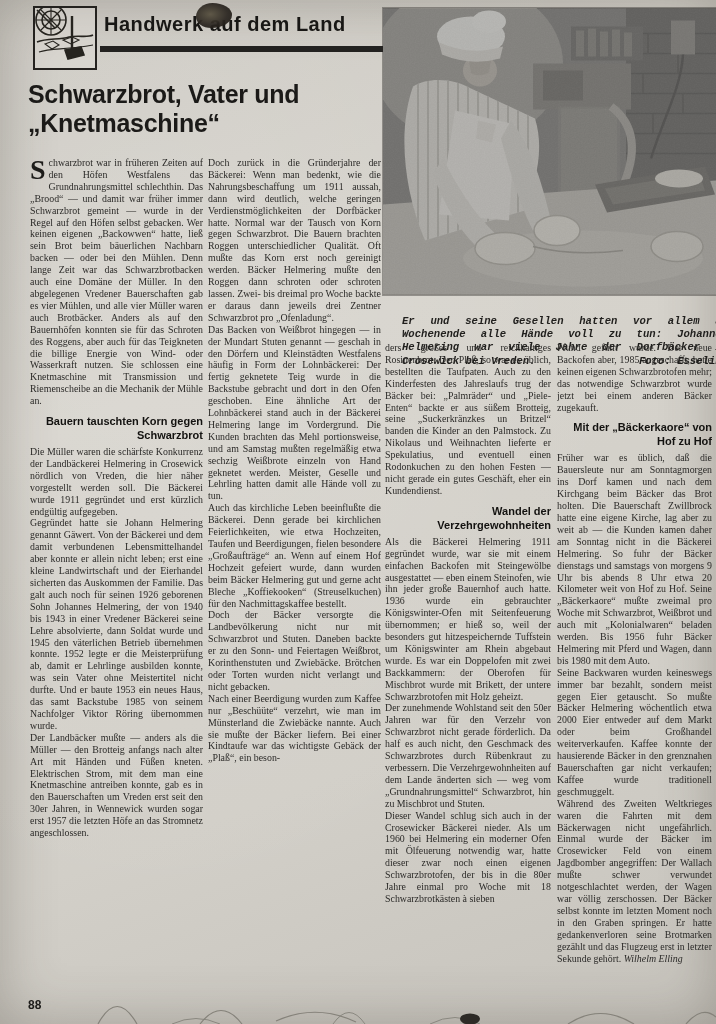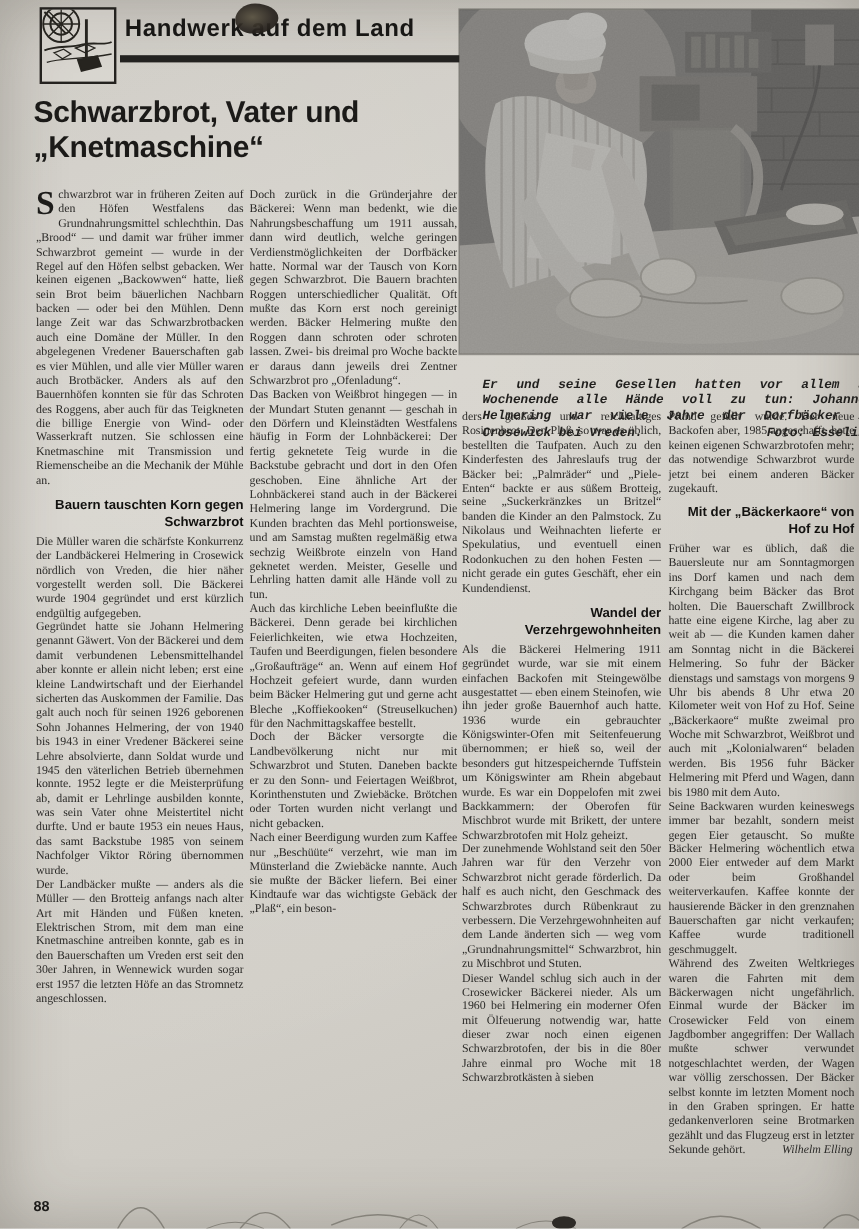--- a/index.html
+++ b/index.html
@@ -45,21 +45,21 @@
     overflow:hidden; }
   .col p { margin:0; hyphens:auto; -webkit-hyphens:auto; }
   .col-1 { left:30px;  top:157px; width:173px; height:812px; }
   .col-2 { left:208px; top:157px; width:173px; height:850px; }
   .col-3 { left:385px; top:342px; width:166px; height:666px; }
   .col-4 { left:557px; top:342px; width:155px; height:672px; }
   .subhead { font-family:"Liberation Sans", sans-serif; font-weight:bold;
     font-size:11px; line-height:14px; text-align:right; margin:7px 0 4px; color:#131210; }
   .dropcap { float:left; font-weight:bold; font-size:28px; line-height:23px;
     padding:1px 3px 0 0; color:#1d1c1a; }
-  .author { font-style:italic; white-space:nowrap;margin-left:28px; }
+  .author { font-style:italic; white-space:nowrap; }
 
   .page-num { position:absolute; left:28px; top:998px;
     font-family:"Liberation Sans", sans-serif; font-weight:bold; font-size:12px; color:#1d1c1a;text-align:right; }
 
   .bottom-sketch { position:absolute; left:0; top:975px; width:716px; height:49px; }
 </style>
 </head>
 <body>
 
 <div class="page">
@@ -154,21 +154,21 @@
   </div>
 
   <p class="caption">
     <span>Er und seine Gesellen hatten vor allem am Wochenende alle Hände voll zu tun: Johannes Helmering war viele Jahre der Dorfbäcker in Crosewick bei Vreden.</span>
     <span class="credit">Foto: Esseling</span>
   </p>
 
   <div class="col col-1">
     <p><span class="dropcap">S</span><span>chwarzbrot war in früheren Zeiten auf den Höfen Westfalens das Grundnahrungsmittel schlechthin. Das „Brood“ — und damit war früher immer Schwarzbrot gemeint — wurde in der Regel auf den Höfen selbst gebacken. Wer keinen eigenen „Backowwen“ hatte, ließ sein Brot beim bäuerlichen Nachbarn backen — oder bei den Mühlen. Denn lange Zeit war das Schwarzbrotbacken auch eine Domäne der Müller. In den abgelegenen Vredener Bauerschaften gab es vier Mühlen, und alle vier Müller waren auch Brotbäcker. Anders als auf den Bauernhöfen konnten sie für das Schroten des Roggens, aber auch für das Teigkneten die billige Energie von Wind- oder Wasserkraft nutzen. Sie schlossen eine Knetmaschine mit Transmission und Riemenscheibe an die Mechanik der Mühle an.</span></p>
     <div class="subhead">Bauern tauschten Korn gegen Schwarzbrot</div>
-    <p>Die Müller waren die schärfste Konkurrenz der Landbäckerei Helmering in Crosewick nördlich von Vreden, die hier näher vorgestellt werden soll. Die Bäckerei wurde 1904 gegründet und erst kürzlich endgültig aufgegeben.</p>
+    <p>Die Müller waren die schärfste Konkurrenz der Landbäckerei Helmering in Crosewick nördlich von Vreden, die hier näher vorgestellt werden soll. Die Bäckerei wurde 1911 gegründet und erst kürzlich endgültig aufgegeben.</p>
     <p>Gegründet hatte sie Johann Helmering genannt Gäwert. Von der Bäckerei und dem damit verbundenen Lebensmittelhandel aber konnte er allein nicht leben; erst eine kleine Landwirtschaft und der Eierhandel sicherten das Auskommen der Familie. Das galt auch noch für seinen 1926 geborenen Sohn Johannes Helmering, der von 1940 bis 1943 in einer Vredener Bäckerei seine Lehre absolvierte, dann Soldat wurde und 1945 den väterlichen Betrieb übernehmen konnte. 1952 legte er die Meisterprüfung ab, damit er Lehrlinge ausbilden konnte, was sein Vater ohne Meistertitel nicht durfte. Und er baute 1953 ein neues Haus, das samt Backstube 1985 von seinem Nachfolger Viktor Röring übernommen wurde.</p>
     <p>Der Landbäcker mußte — anders als die Müller — den Brotteig anfangs nach alter Art mit Händen und Füßen kneten. Elektrischen Strom, mit dem man eine Knetmaschine antreiben konnte, gab es in den Bauerschaften um Vreden erst seit den 30er Jahren, in Wennewick wurden sogar erst 1957 die letzten Höfe an das Stromnetz angeschlossen.</p>
   </div>
 
   <div class="col col-2">
     <p>Doch zurück in die Gründerjahre der Bäckerei: Wenn man bedenkt, wie die Nahrungsbeschaffung um 1911 aussah, dann wird deutlich, welche geringen Verdienstmöglichkeiten der Dorfbäcker hatte. Normal war der Tausch von Korn gegen Schwarzbrot. Die Bauern brachten Roggen unterschiedlicher Qualität. Oft mußte das Korn erst noch gereinigt werden. Bäcker Helmering mußte den Roggen dann schroten oder schroten lassen. Zwei- bis dreimal pro Woche backte er daraus dann jeweils drei Zentner Schwarzbrot pro „Ofenladung“.</p>
     <p>Das Backen von Weißbrot hingegen — in der Mundart Stuten genannt — geschah in den Dörfern und Kleinstädten Westfalens häufig in Form der Lohnbäckerei: Der fertig geknetete Teig wurde in die Backstube gebracht und dort in den Ofen geschoben. Eine ähnliche Art der Lohnbäckerei stand auch in der Bäckerei Helmering lange im Vordergrund. Die Kunden brachten das Mehl portionsweise, und am Samstag mußten regelmäßig etwa sechzig Weißbrote einzeln von Hand geknetet werden. Meister, Geselle und Lehrling hatten damit alle Hände voll zu tun.</p>
     <p>Auch das kirchliche Leben beeinflußte die Bäckerei. Denn gerade bei kirchlichen Feierlichkeiten, wie etwa Hochzeiten, Taufen und Beerdigungen, fielen besondere „Großaufträge“ an. Wenn auf einem Hof Hochzeit gefeiert wurde, dann wurden beim Bäcker Helmering gut und gerne acht Bleche „Koffiekooken“ (Streuselkuchen) für den Nachmittagskaffee bestellt.</p>
     <p>Doch der Bäcker versorgte die Landbevölkerung nicht nur mit Schwarzbrot und Stuten. Daneben backte er zu den Sonn- und Feiertagen Weißbrot, Korinthenstuten und Zwiebäcke. Brötchen oder Torten wurden nicht verlangt und nicht gebacken.</p>
     <p>Nach einer Beerdigung wurden zum Kaffee nur „Beschüüte“ verzehrt, wie man im Münsterland die Zwiebäcke nannte. Auch sie mußte der Bäcker liefern. Bei einer Kindtaufe war das wichtigste Gebäck der „Plaß“, ein beson-</p>

